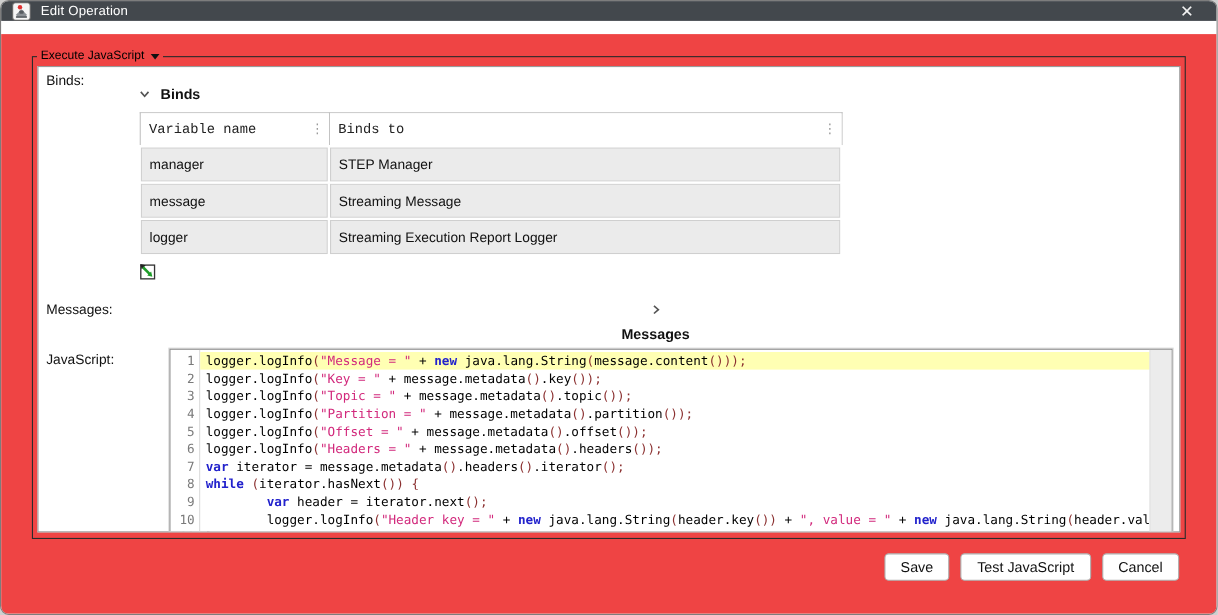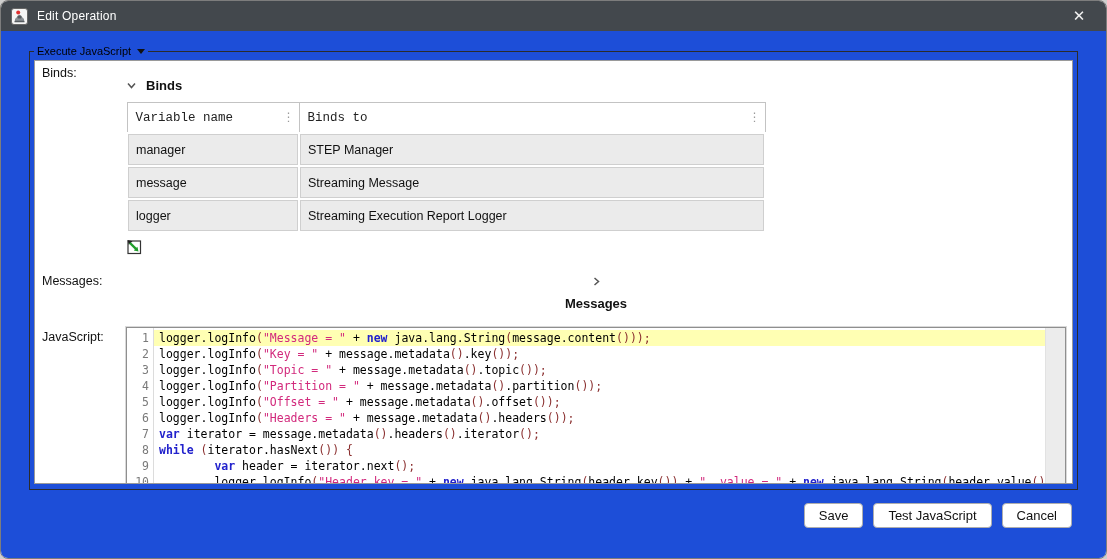--- a/index.html
+++ b/index.html
@@ -1,26 +1,26 @@
 <!DOCTYPE html>
 <html style="--titlebar: #43484d; --hl: #ffffb3; --kw: #2222cc; --str: #d2297c; --pun: #8b3030;"><head>
 <meta charset="utf-8">
 <style>
   html,body{margin:0;padding:0;background:#cfcfcf;font-family:"Liberation Sans",sans-serif;}
   .window{width:1107px;height:559px;box-sizing:border-box;border-radius:8px;overflow:hidden;
           background:#ffffff;border:1px solid #7d7d7d;position:relative;}
   
-  .titlebar{height:30px;background:var(--titlebar,#43484d);display:flex;align-items:center;
+  .titlebar{height:18px;background:var(--titlebar,#43484d);display:flex;align-items:center;
             padding:0 10px;color:#fff;}
   .titlebar .app-icon{width:17px;height:17px;margin-right:9px;flex:0 0 auto;}
   .titlebar .title{font-size:12px;letter-spacing:.2px;}
   .titlebar .close{margin-left:auto;width:34px;height:30px;display:flex;align-items:center;
                    justify-content:center;font-size:15px;color:#f2f2f2;cursor:default;}
   
-  .client{position:absolute;top:30px;left:0;right:0;bottom:0;background:#1d4ed8;padding-left:36px;}
+  .client{position:absolute;top:30px;left:0;right:0;bottom:0;background:#ef4444;padding-left:36px;}
   fieldset.opgroup{position:absolute;left:28px;right:28px;top:14px;height:445px;
                    border:1px solid #2b2b2b;margin:0;padding:0;box-sizing:border-box;}
   fieldset.opgroup legend{font-size:11px;margin-left:4px;padding:0 3px;display:flex;
                           align-items:center;gap:6px;}
   .legend-caret{width:0;height:0;border-left:4px solid transparent;border-right:4px solid transparent;
                 border-top:5px solid #111;display:inline-block;}
   .panel{position:absolute;left:4px;right:4px;top:3px;bottom:5px;border:1px solid #9a9a9a;
          background:#fff;overflow:hidden;}
   .row{display:flex;align-items:flex-start;}
   .label-col{width:84px;flex:0 0 84px;padding:5px 0 0 7px;font-size:12.5px;color:#111;}
@@ -55,21 +55,21 @@
   .t-p{color:var(--pun,#8b3030);}
   .vtrack{position:absolute;top:0;right:0;bottom:0;width:19px;background:#ececec;
           border-left:1px solid #e2e2e2;}
   
   .footer{position:absolute;right:34px;top:472px;display:flex;gap:10px;}
   .btn{height:25px;min-width:56px;padding:0 14px;background:#fff;border:1px solid #aeaeae;
        border-radius:4px;font-size:13px;font-family:"Liberation Sans",sans-serif;color:#111;
        cursor:default;}
   .spacing-binds{padding-top:16px;justify-content:space-between;}
   .mt-messages{margin-top:14px;}
-  .mt-js{margin-top:14px;}
+  .mt-js{margin-top:4px;gap:28px;}
 </style>
 </head>
 <body>
 
 <div class="window">
 
   <div class="titlebar">
     <svg class="app-icon" viewBox="0 0 17 17">
       <rect x="0.5" y="0.5" width="16" height="16" rx="2.5" fill="#f5f5f5" stroke="#666"></rect>
       <path d="M4 11 L8.5 6.5 L13 11 L13 14 L4 14 Z" fill="#8a8f94"></path>

